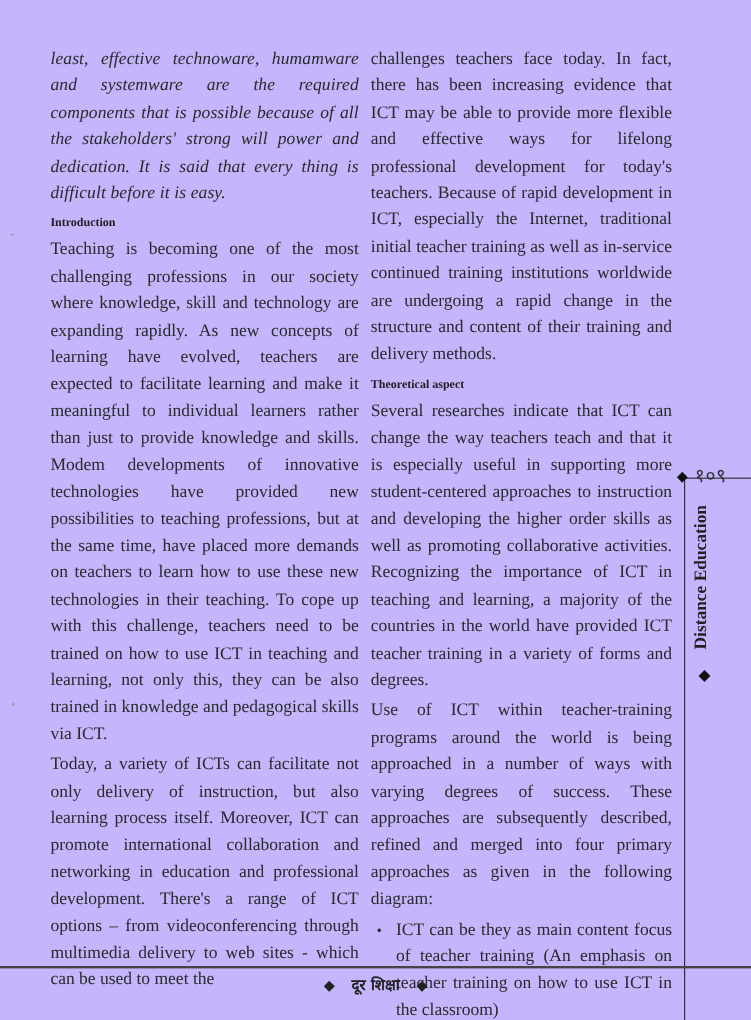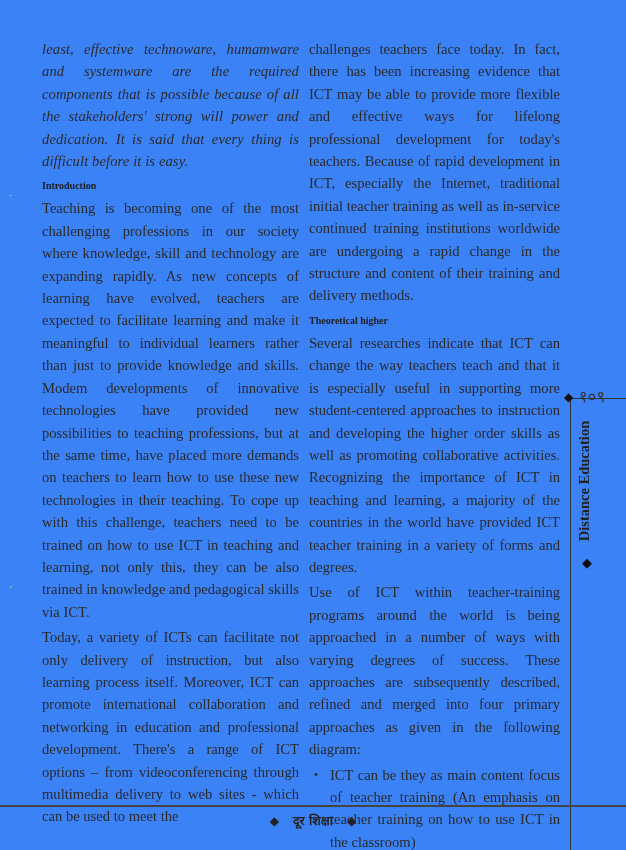--- a/index.html
+++ b/index.html
@@ -12,21 +12,21 @@
       height: 850px;
       position: relative;
       overflow: hidden;
       font-family: "Liberation Serif", "DejaVu Serif", serif;
       color: #2a2a2a;
     }
     .page {
       position: absolute;
       left: 0; top: 0;
       width: 626px; height: 850px;
-      background: #3b82f6;
+      background: #c4b5fd;
     }
     .col {
       position: absolute;
       top: 38px;
       width: 257px;
       font-size: 14.6px;
       line-height: 22.4px;
       text-align: justify;
     }
     .col-left { left: 42px; }
@@ -158,21 +158,21 @@
 
   <div class="col col-left">
     <p class="italic">least, effective technoware, humamware and systemware are the required components that is possible because of all the stakeholders' strong will power and dedication. It is said that every thing is difficult before it is easy.</p>
     <div class="heading">Introduction</div>
     <p>Teaching is becoming one of the most challenging professions in our society where knowledge, skill and technology are expanding rapidly. As new concepts of learning have evolved, teachers are expected to facilitate learning and make it meaningful to individual learners rather than just to provide knowledge and skills. Modem developments of innovative technologies have provided new possibilities to teaching professions, but at the same time, have placed more demands on teachers to learn how to use these new technologies in their teaching. To cope up with this challenge, teachers need to be trained on how to use ICT in teaching and learning, not only this, they can be also trained in knowledge and pedagogical skills via ICT.</p>
     <p>Today, a variety of ICTs can facilitate not only delivery of instruction, but also learning process itself. Moreover, ICT can promote international collaboration and networking in education and professional development. There's a range of ICT options – from videoconferencing through multimedia delivery to web sites - which can be used to meet the</p>
   </div>
 
   <div class="col col-right">
     <p>challenges teachers face today. In fact, there has been increasing evidence that ICT may be able to provide more flexible and effective ways for lifelong professional development for today's teachers. Because of rapid development in ICT, especially the Internet, traditional initial teacher training as well as in-service continued training institutions worldwide are undergoing a rapid change in the structure and content of their training and delivery methods.</p>
-    <div class="heading">Theoretical higher</div>
+    <div class="heading">Theoretical aspect</div>
     <p>Several researches indicate that ICT can change the way teachers teach and that it is especially useful in supporting more student-centered approaches to instruction and developing the higher order skills as well as promoting collaborative activities. Recognizing the importance of ICT in teaching and learning, a majority of the countries in the world have provided ICT teacher training in a variety of forms and degrees.</p>
     <p>Use of ICT within teacher-training programs around the world is being approached in a number of ways with varying degrees of success. These approaches are subsequently described, refined and merged into four primary approaches as given in the following diagram:</p>
     <ul class="bullet-list">
       <li>
         <span class="bullet">•</span>
         <span>ICT can be they as main content focus of teacher training (An emphasis on teacher training on how to use ICT in the classroom)</span>
       </li>
     </ul>
   </div>
 

